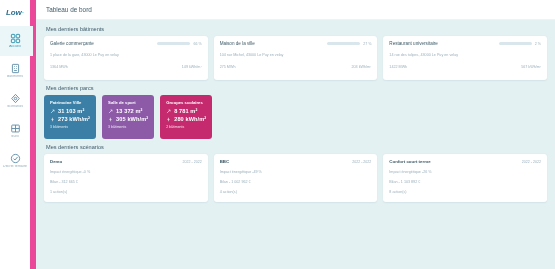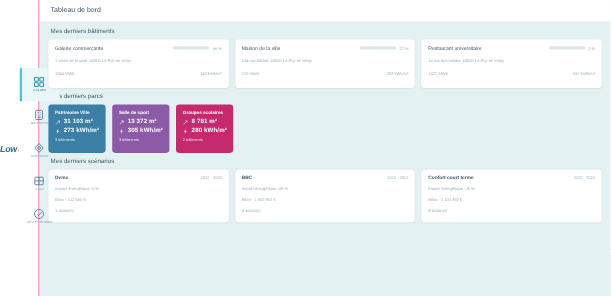--- a/index.html
+++ b/index.html
@@ -8,22 +8,22 @@
     font-family: "Liberation Sans", sans-serif;
     background: #ffffff;
     overflow: hidden;
   }
   .app { display: flex; width: 555px; height: 269px; }
 
   
   .sidebar {
     width: 36px; height: 269px;
     background: #ffffff;
-    border-right: 1px solid #ec4899;
-    display: flex; flex-direction: row;
+    border-right: 6px solid #ec4899;
+    display: flex; flex-direction: column;
     align-items: center;
     flex: 0 0 36px;
   }
   .logo {
     width: 36px; height: 22px;
     display: flex; align-items: center; justify-content: center;
     padding-top: 2px;
   }
   .logo-text {
     font-size: 8px; font-weight: 700; color: #2f6f8f;

